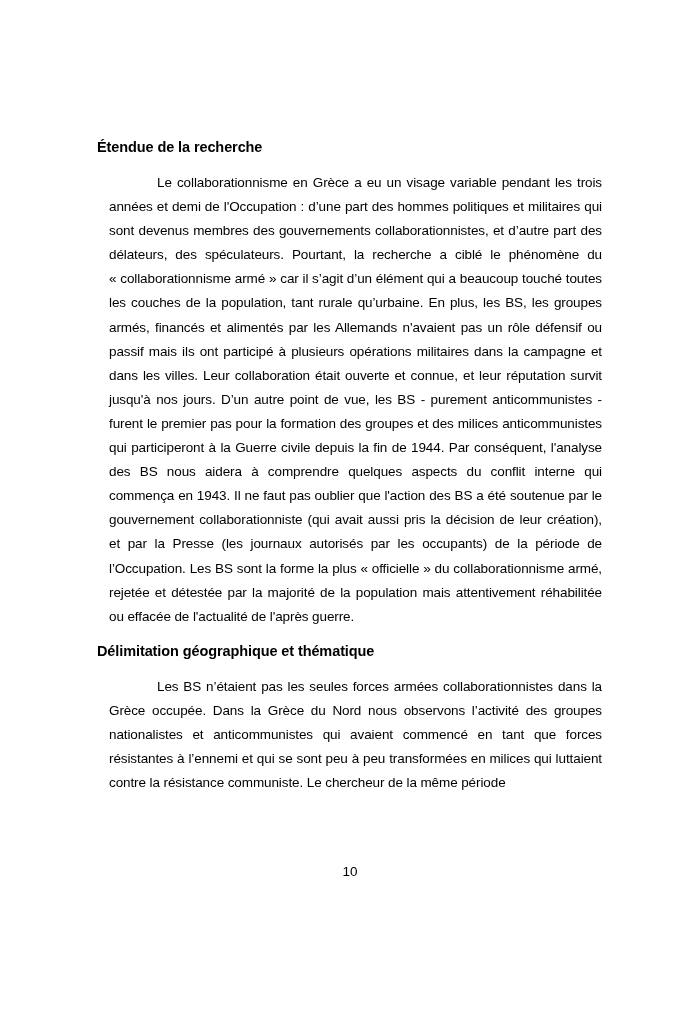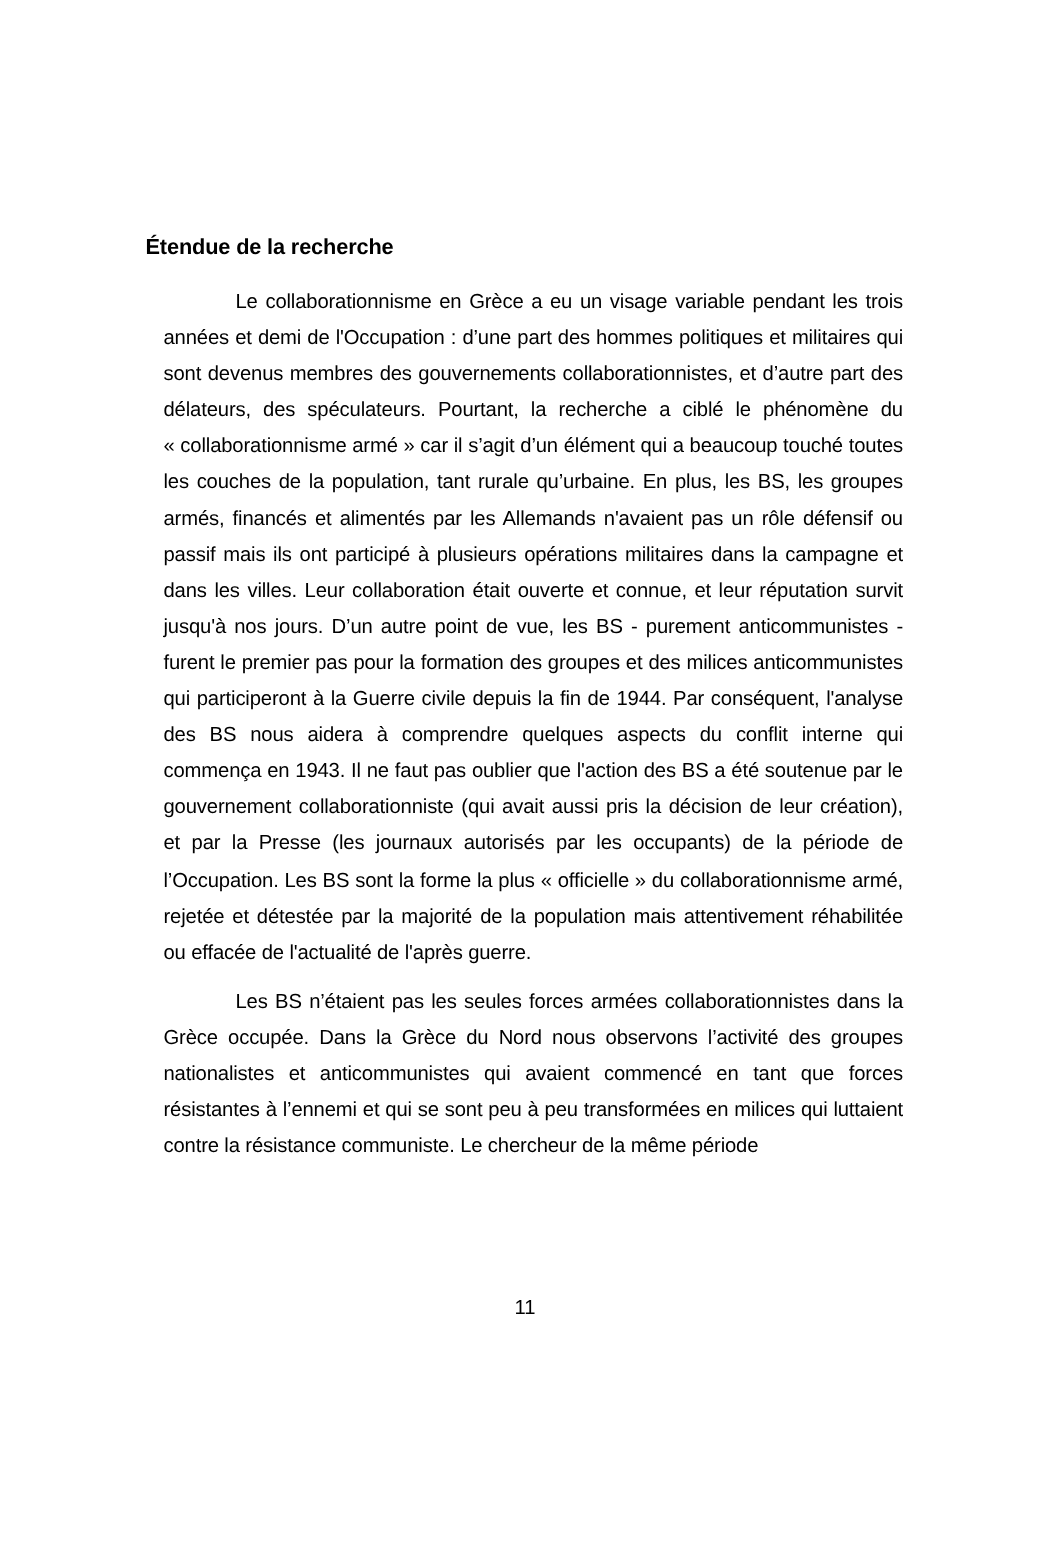--- a/index.html
+++ b/index.html
@@ -12,21 +12,21 @@
     width: 700px;
     height: 1028px;
     background: #ffffff;
     color: #000000;
     font-family: "Liberation Sans", "DejaVu Sans", sans-serif;
     overflow: hidden;
   }
   .content {
     position: absolute;
     left: 97px;
-    top: 155px;
+    top: 137px;
     width: 505px;
   }
   .section-heading {
     font-size: 14.5px;
     font-weight: 700;
     letter-spacing: -0.1px;
     margin: 0 0 14px 0;
     line-height: 20px;
   }
   .section-heading.second {
@@ -52,16 +52,17 @@
     color: #000000;
   }
 </style>
 </head>
 <body>
 
 <div class="page">
   <main class="content">
     <h2 class="section-heading">Étendue de la recherche</h2>
     <p class="body-paragraph">Le collaborationnisme en Grèce a eu un visage variable pendant les trois années et demi de l'Occupation&nbsp;: d’une part des hommes politiques et militaires qui sont devenus membres des gouvernements collaborationnistes, et d’autre part des délateurs, des spéculateurs. Pourtant, la recherche a ciblé le phénomène du «&nbsp;collaborationnisme armé&nbsp;» car il s’agit d’un élément qui a beaucoup touché toutes les couches de la population, tant rurale qu’urbaine. En plus, les BS, les groupes armés, financés et alimentés par les Allemands n'avaient pas un rôle défensif ou passif mais ils ont participé à plusieurs opérations militaires dans la campagne et dans les villes. Leur collaboration était ouverte et connue, et leur réputation survit jusqu'à nos jours. D’un autre point de vue, les BS - purement anticommunistes - furent le premier pas pour la formation des groupes et des milices anticommunistes qui participeront à la Guerre civile depuis la fin de 1944. Par conséquent, l'analyse des BS nous aidera à comprendre quelques aspects du conflit interne qui commença en 1943. Il ne faut pas oublier que l'action des BS a été soutenue par le gouvernement collaborationniste (qui avait aussi pris la décision de leur création), et par la Presse (les journaux autorisés par les occupants) de la période de l’Occupation. Les BS sont la forme la plus «&nbsp;officielle&nbsp;» du collaborationnisme armé, rejetée et détestée par la majorité de la population mais attentivement réhabilitée ou effacée de l'actualité de l'après guerre.</p>
+    <h2 class="section-heading second">Délimitation géographique et thématique</h2>
     <p class="body-paragraph">Les BS n’étaient pas les seules forces armées collaborationnistes dans la Grèce occupée. Dans la Grèce du Nord nous observons l’activité des groupes nationalistes et anticommunistes qui avaient commencé en tant que forces résistantes à l’ennemi et qui se sont peu à peu transformées en milices qui luttaient contre la résistance communiste. Le chercheur de la même période</p>
   </main>
-  <footer class="page-number">11</footer>
+  <footer class="page-number">10</footer>
 </div>
 
 </body></html>

